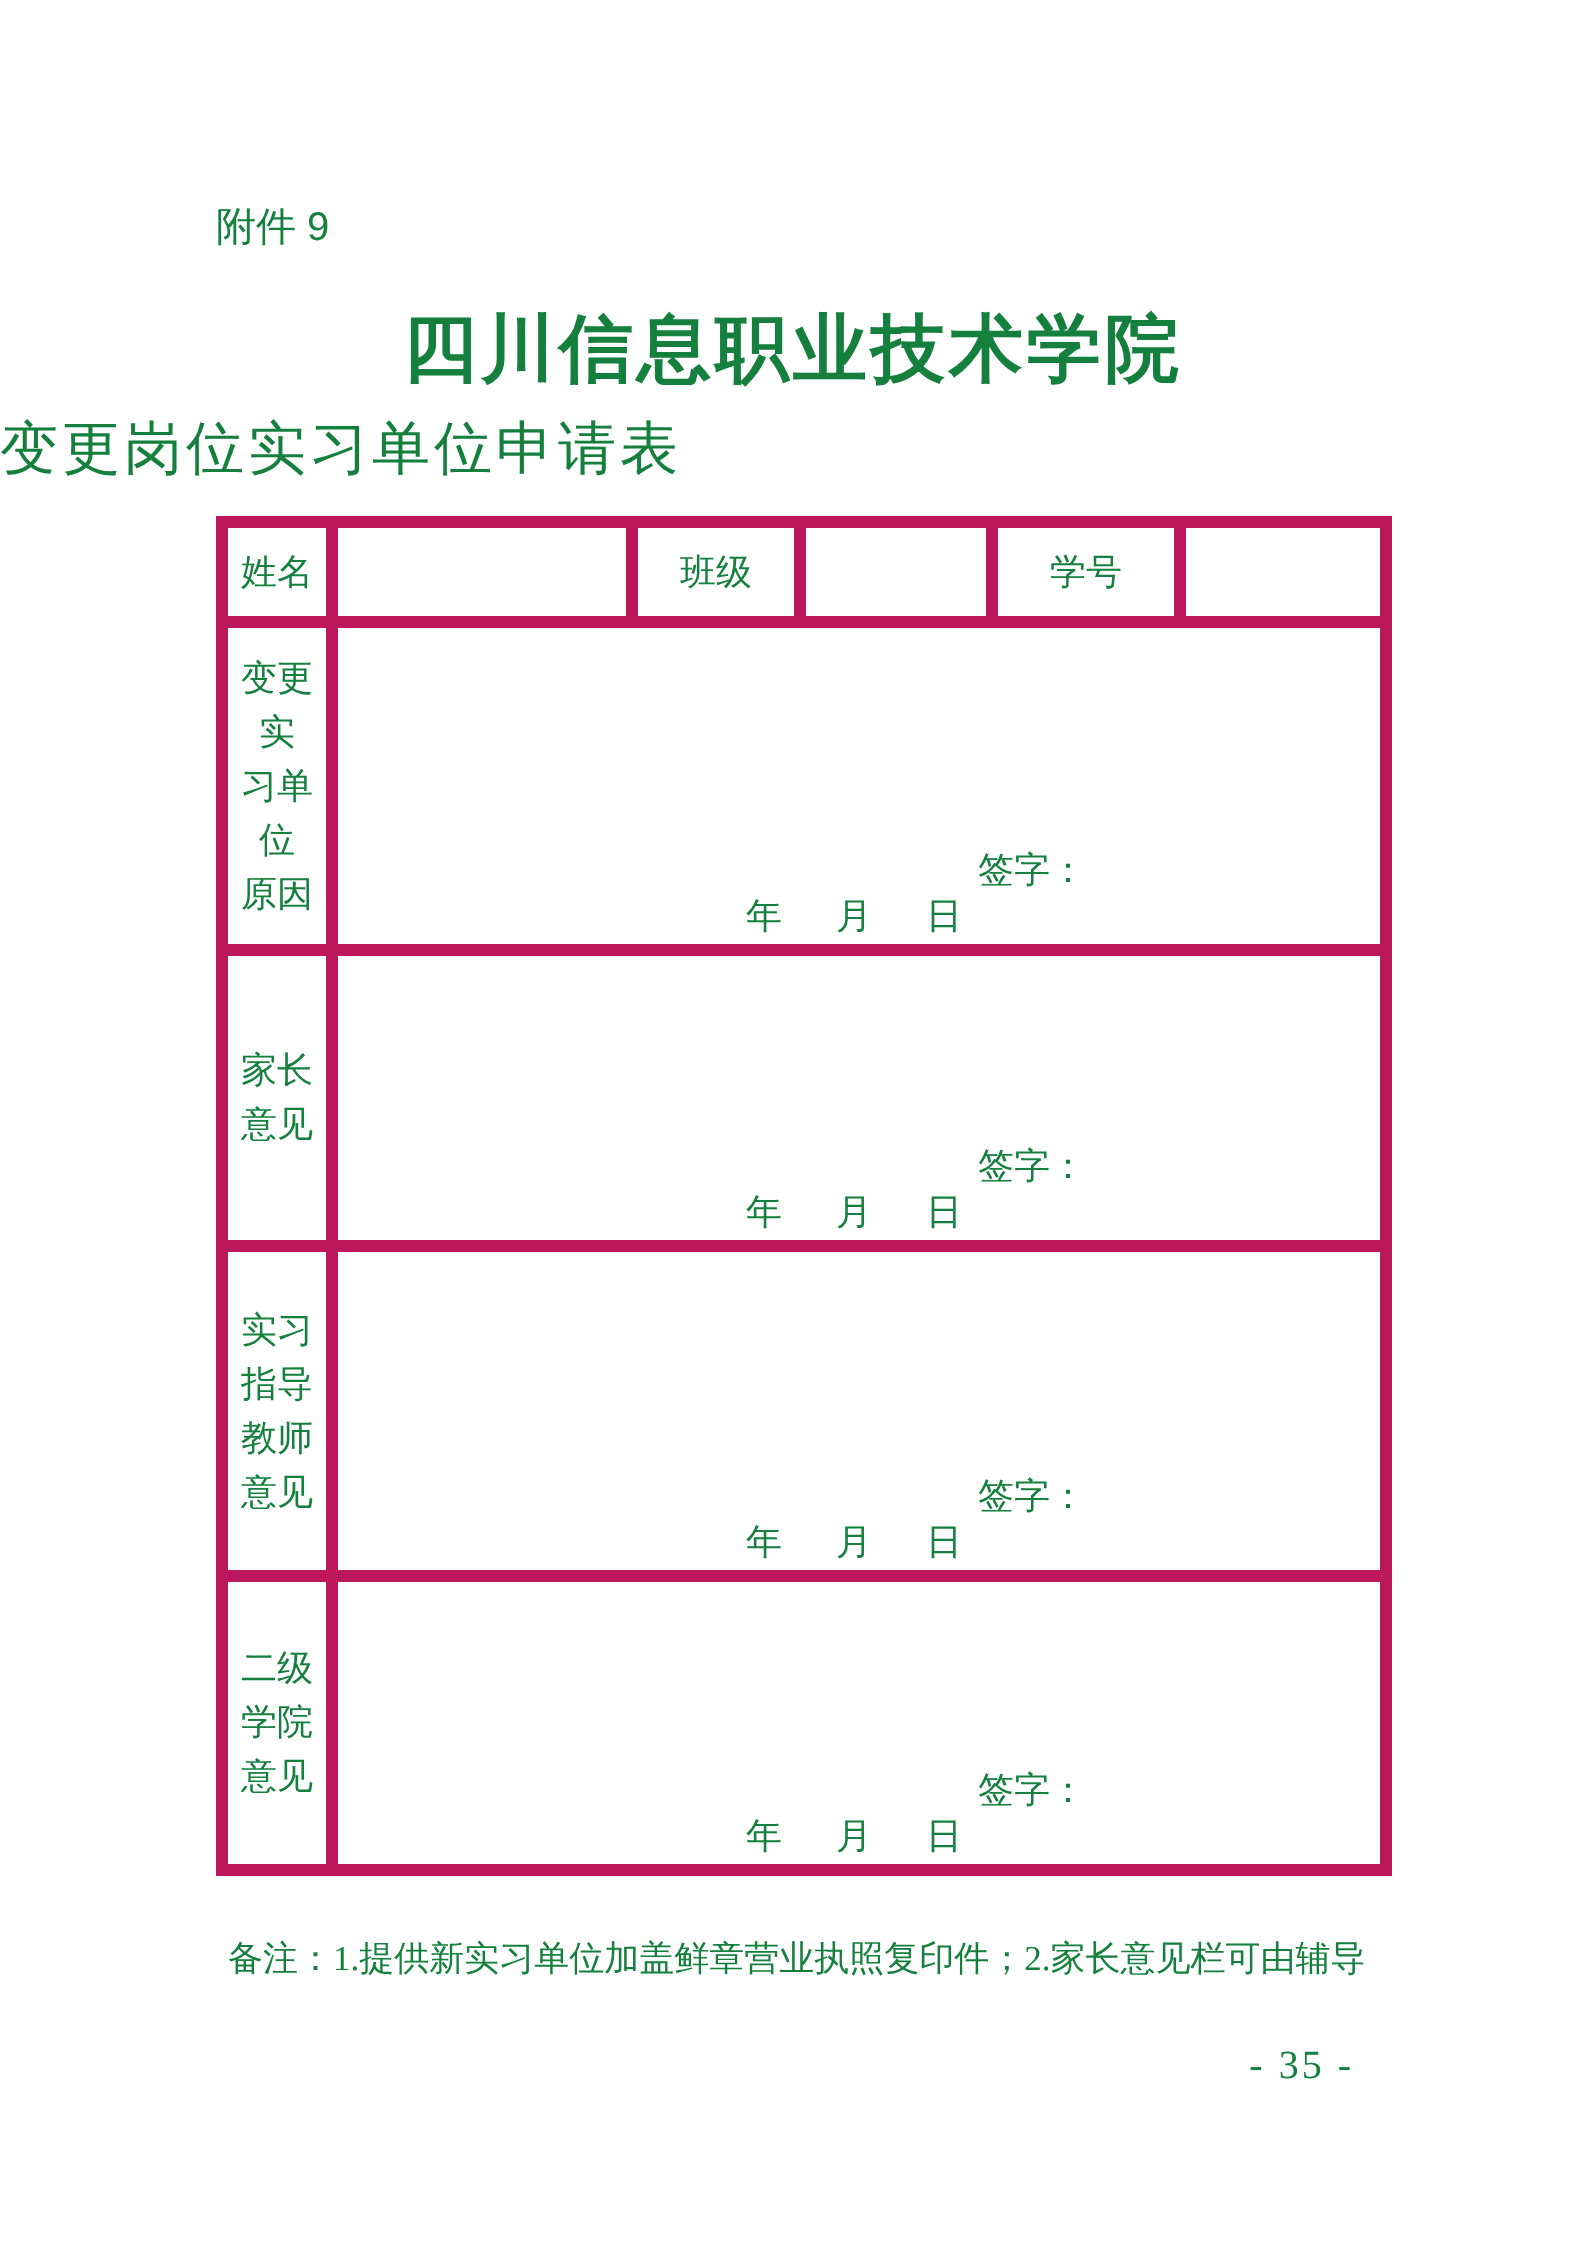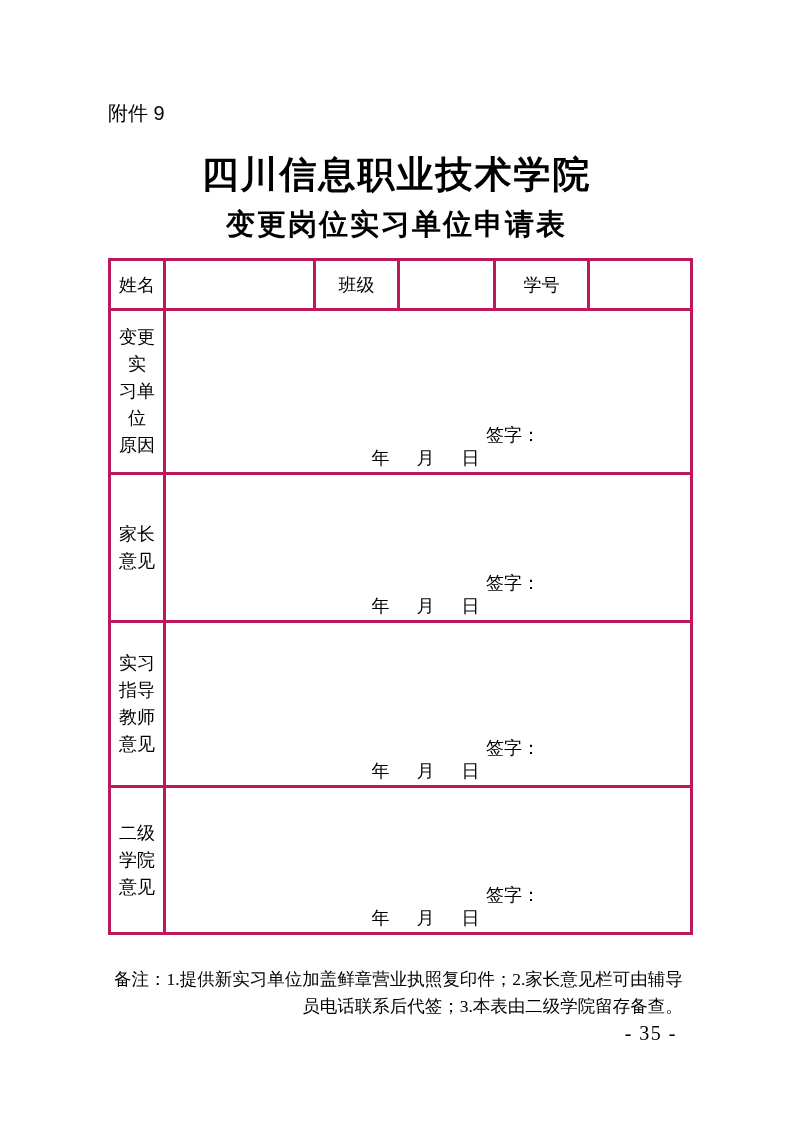--- a/index.html
+++ b/index.html
@@ -2,43 +2,43 @@
 <html><head>
 <meta charset="utf-8">
 <style>
   * { margin:0; padding:0; box-sizing:border-box; }
   html,body { background:#888; }
   .page {
     position:relative;
     width:793px; height:1122px;
     margin:0 auto;
     background:#ffffff;
-    color:#000000;
+    color:#15803d;
     font-family:"Liberation Serif","DejaVu Serif",serif;
     overflow:hidden;
   }
   .attachment {
     position:absolute; left:108px; top:100px;
     font-family:"Liberation Sans","DejaVu Sans",sans-serif;
     font-size:20px;
   }
   .doc-title {
     position:absolute; top:150px; left:0; width:100%;
     text-align:center; font-size:37px; font-weight:bold; letter-spacing:2px;
   }
   .doc-subtitle {
     position:absolute; top:205px; left:0; width:100%;
-    text-align:center; font-size:29px; font-weight:bold; letter-spacing:2px;
+    font-size:29px; font-weight:normal; letter-spacing:2px;
   }
   table.form-table {
     position:absolute; left:108px; top:258px;
     width:582px; table-layout:fixed; border-collapse:collapse;
   }
   .form-table td {
-    border:3px solid #be185d;
+    border:6px solid #be185d;
     font-size:18px;
     overflow:hidden;
   }
   .header-row td { height:50px; text-align:center; vertical-align:middle; }
   .row-label {
     text-align:center; vertical-align:middle; line-height:27px;
   }
   .row-reason  td { height:164px; }
   .row-parent  td { height:148px; }
   .row-teacher td { height:165px; }
@@ -134,18 +134,17 @@
       <td class="content-cell" colspan="5">
         <div class="sign-line">签字：</div>
         <div class="date-line">年      月      日</div>
       </td>
     </tr>
   </tbody>
     </table>
 
   <div class="footer-note">
     <div>备注：1.提供新实习单位加盖鲜章营业执照复印件；2.家长意见栏可由辅导</div>
-    <div>员电话联系后代签；3.本表由二级学院留存备查。</div>
   </div>
 
   <div class="page-number">- 35 -</div>
 
 </div>
 
 </body></html>

